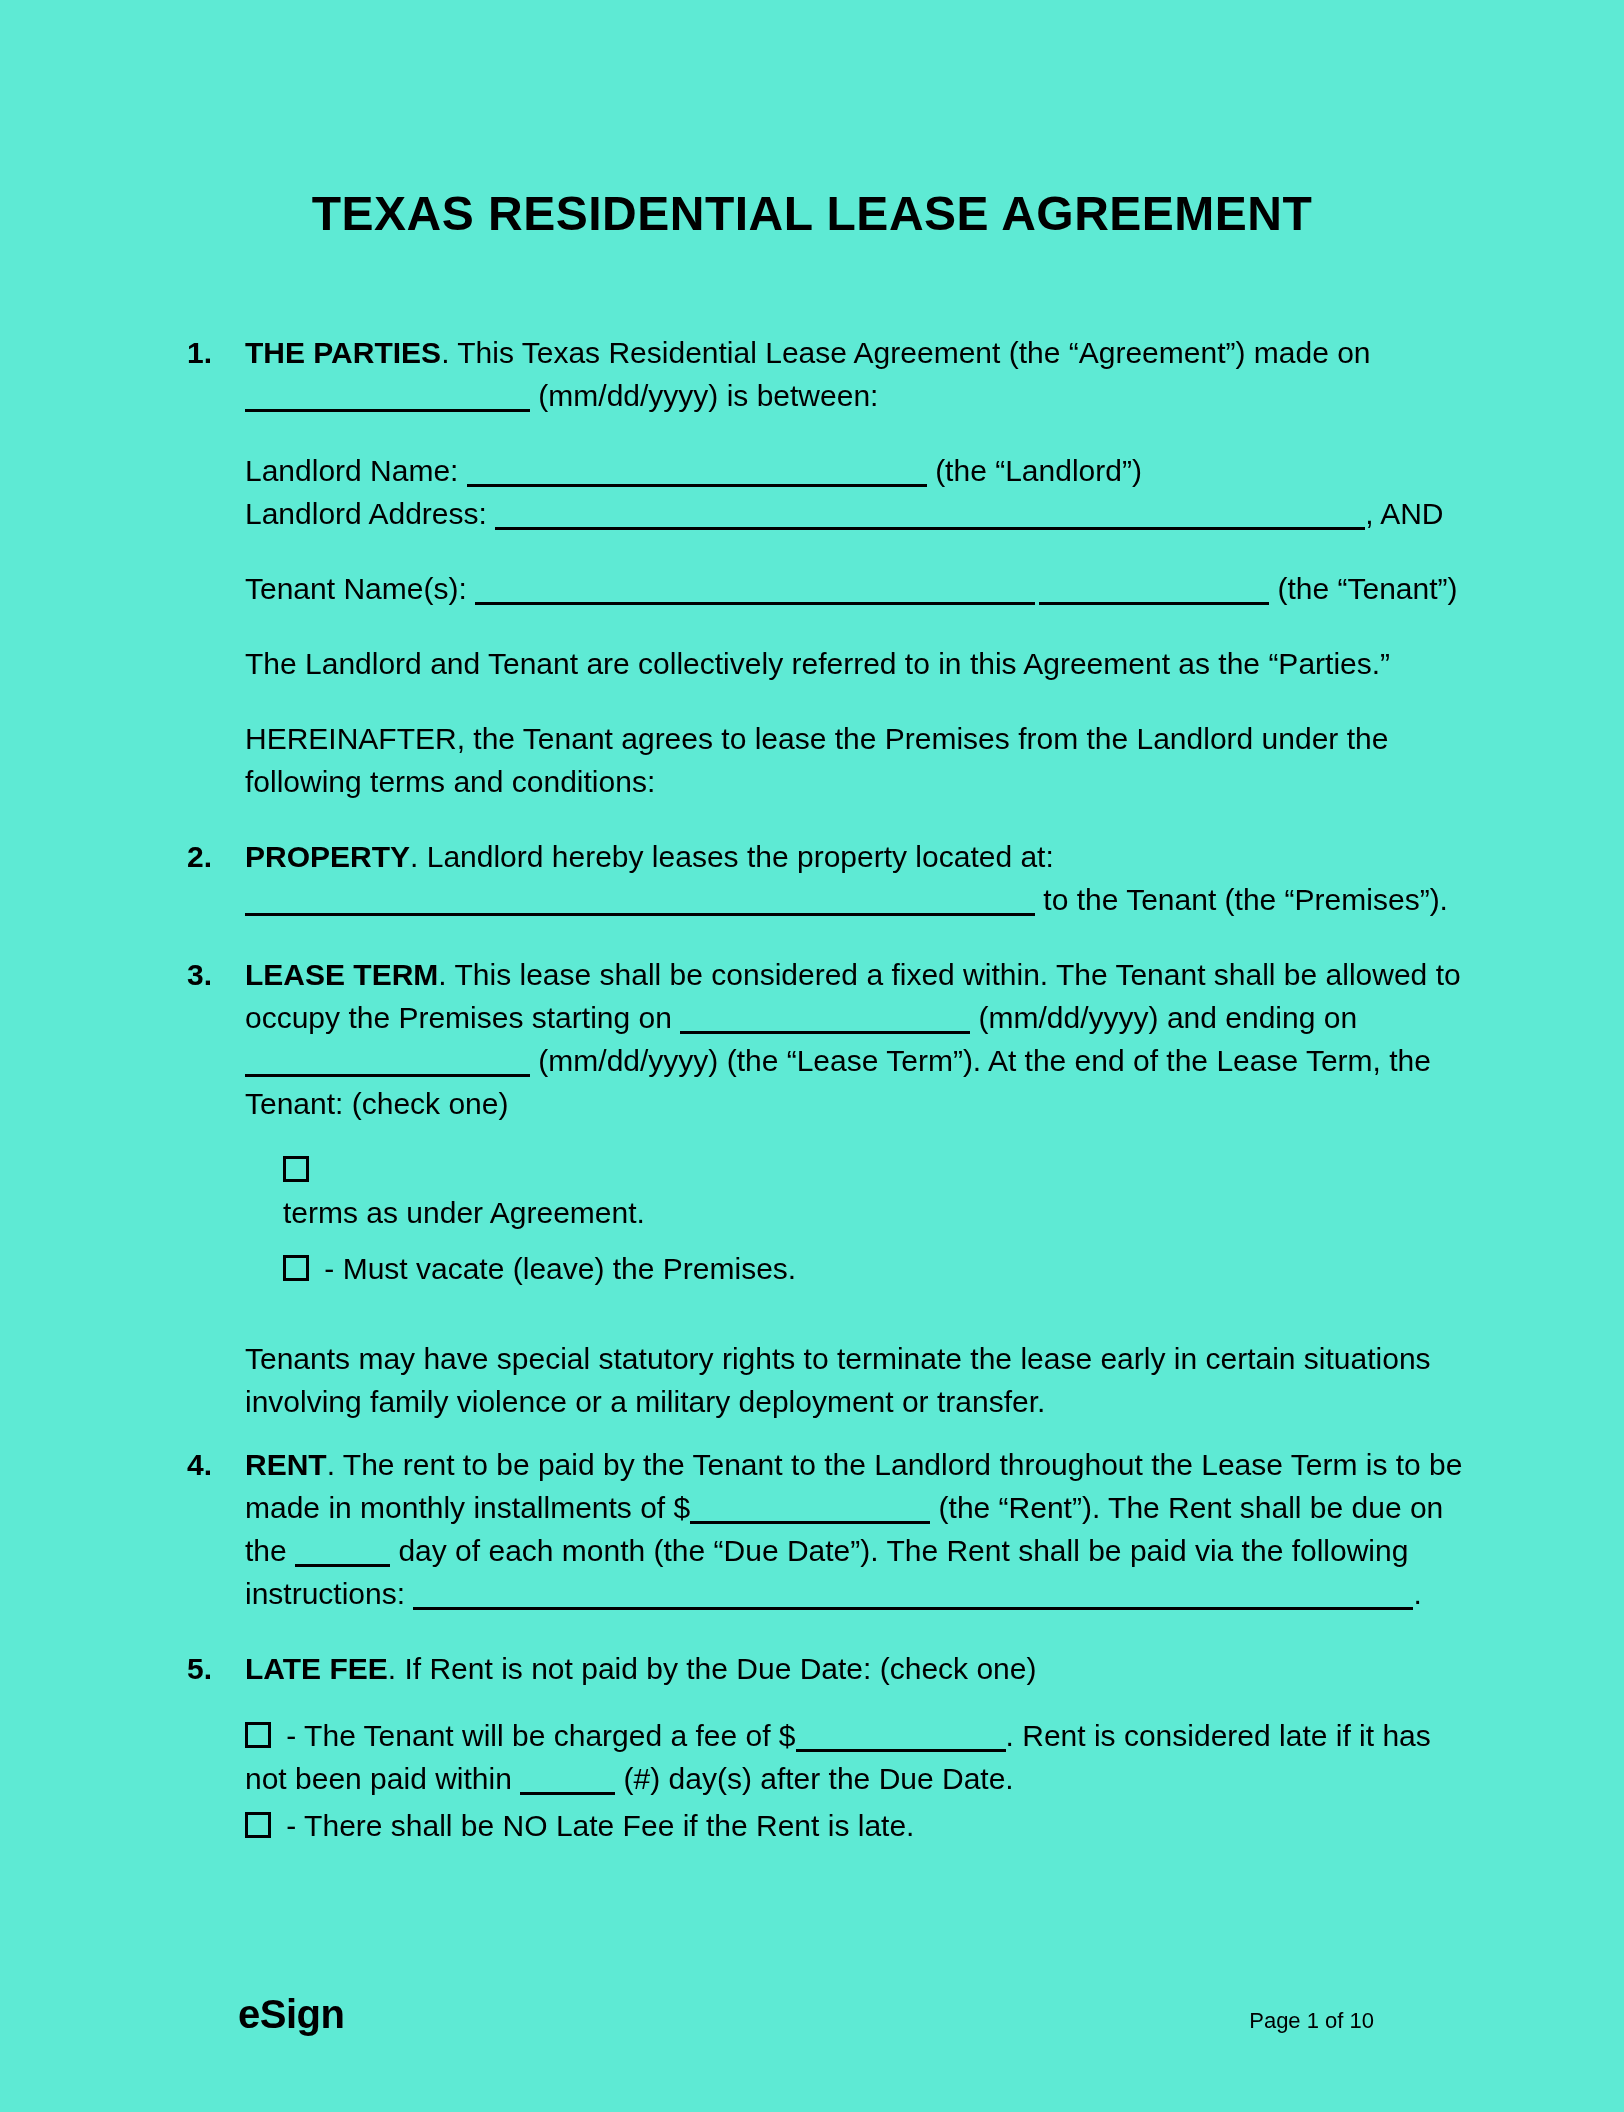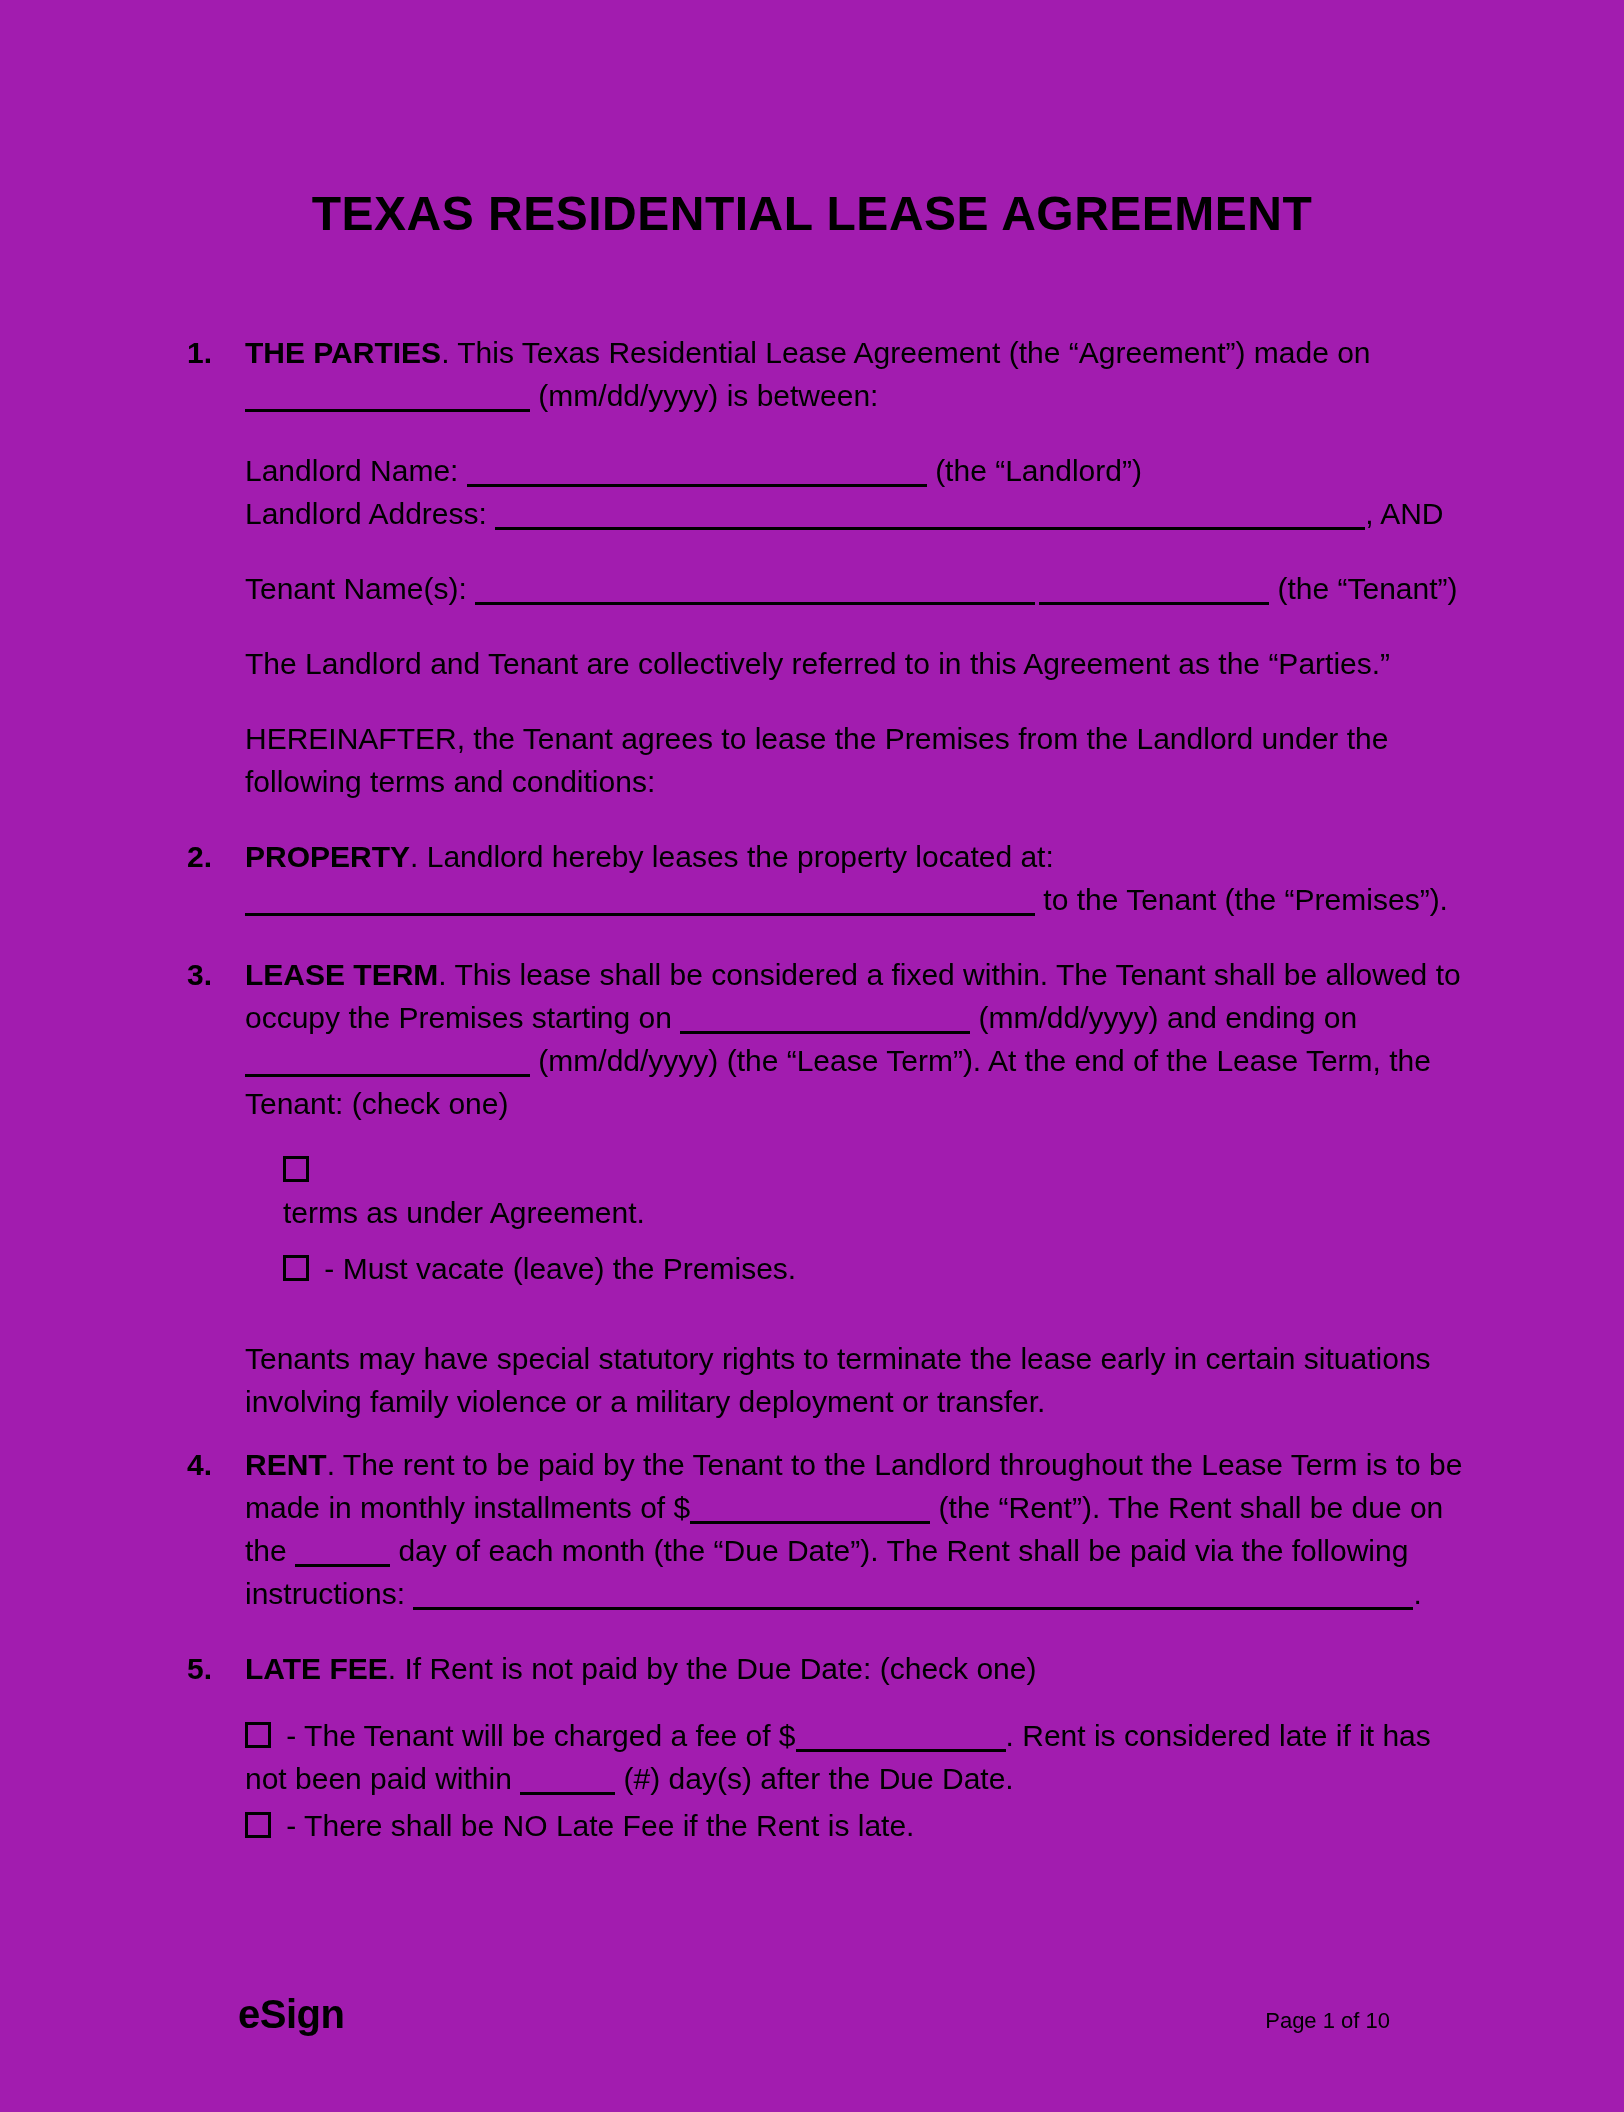--- a/index.html
+++ b/index.html
@@ -1,19 +1,19 @@
 <!DOCTYPE html>
 <html><head>
 <meta charset="utf-8">
 <style>
   html,body{margin:0;padding:0;background:#ffffff;}
   .page{
     position:relative;
     width:1624px;height:2112px;
-    background:#a21caf;color:#000000;
+    background:#5eead4;color:#000000;
     font-family:"Liberation Sans", sans-serif;
     font-size:30px;line-height:43px;
     box-sizing:border-box;
     padding-top:188px;
     overflow:hidden;
   }
   .title{
     margin:0;
     text-align:center;
     font-size:48px;
@@ -40,21 +40,21 @@
   .cb{
     display:inline-block;
     width:20px;height:20px;
     border:3px solid #000;
     vertical-align:-2px;
     margin-right:7px;
   }
   b{font-weight:bold;margin-top:12px;}
   .footer{
     position:absolute;
-    left:238px;right:234px;top:1992px;
+    left:238px;right:250px;top:1992px;
     display:flex;justify-content:space-between;align-items:baseline;
   }
   .brand{font-weight:bold;font-size:40px;line-height:44px;letter-spacing:-0.5px;}
   .pageno{font-size:22px;line-height:43px;}
 </style>
 </head>
 <body>
 
 <div class="page">
   <h1 class="title">TEXAS RESIDENTIAL LEASE AGREEMENT</h1>

